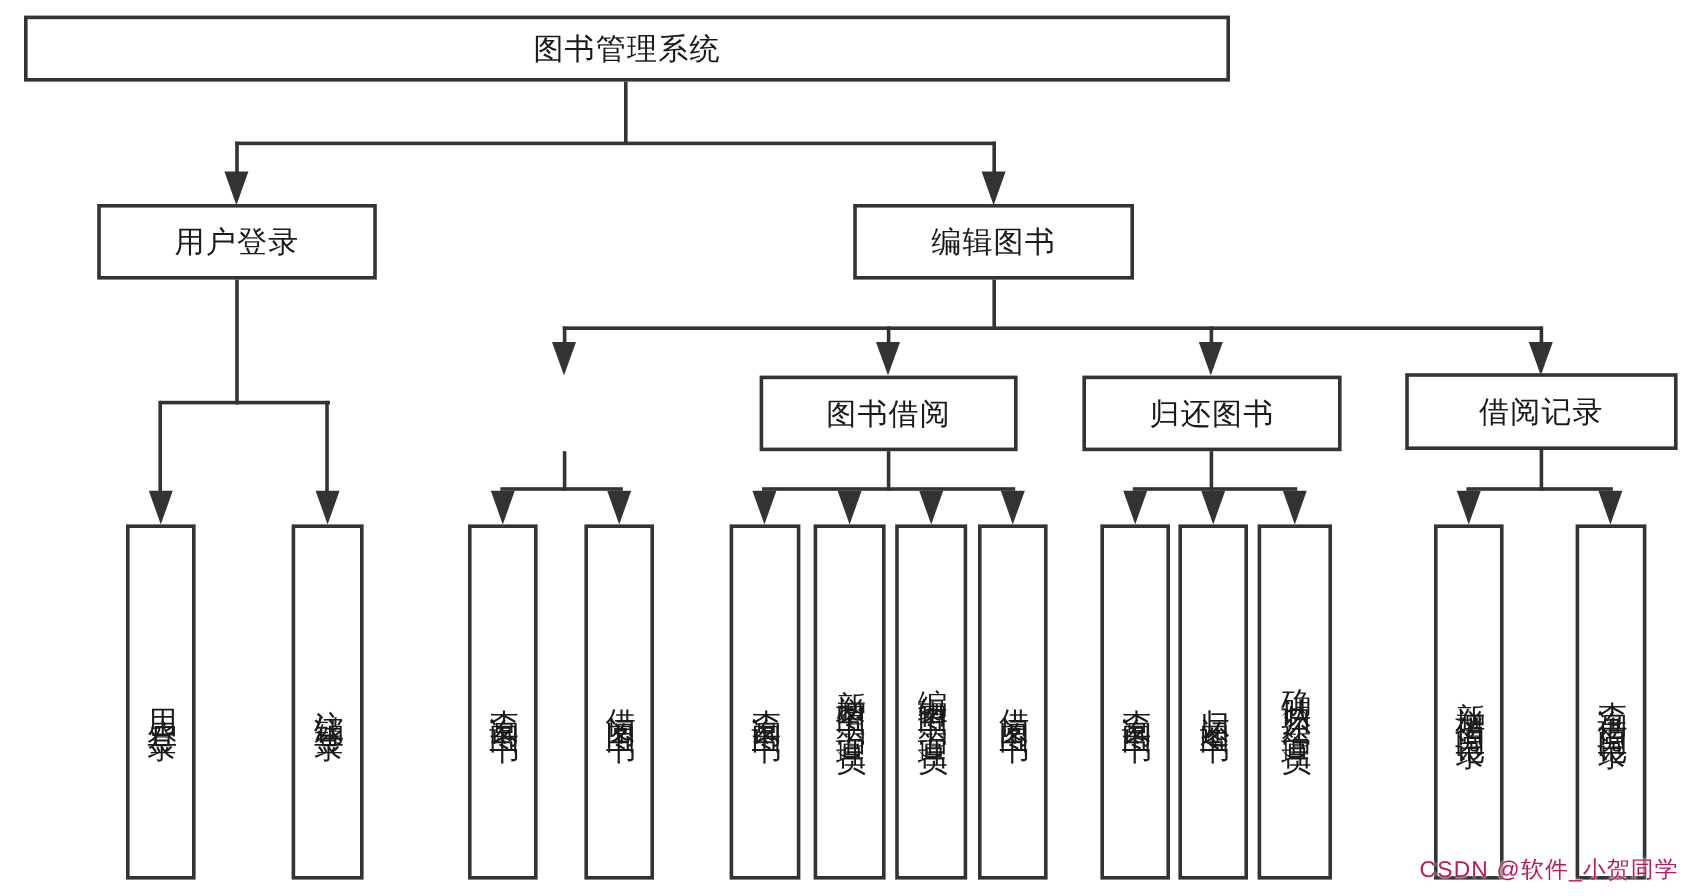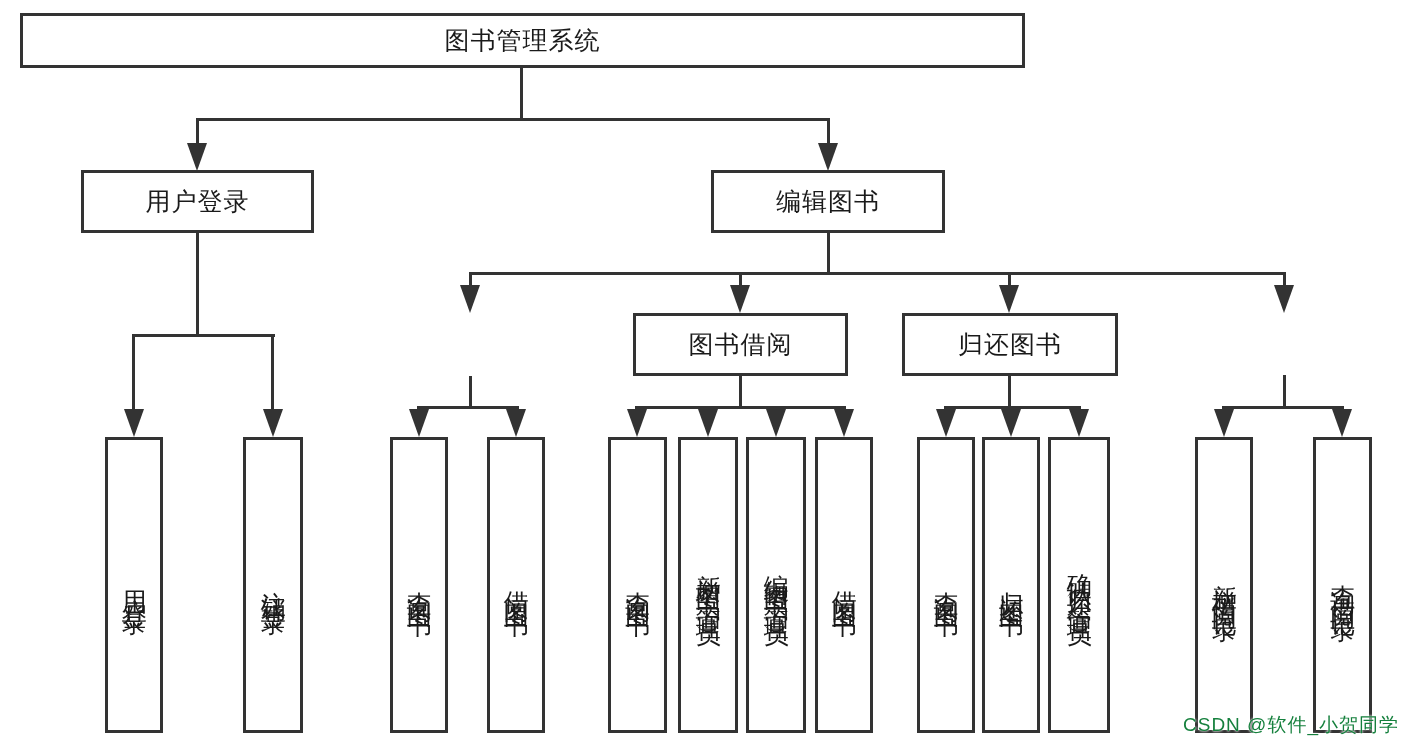--- a/index.html
+++ b/index.html
@@ -46,21 +46,21 @@
   .arrow{
     position:absolute;width:0;height:0;
     border-left:10px solid transparent;
     border-right:10px solid transparent;
     border-top:28px solid #333;
   }
   .watermark{
     position:absolute;
     left:1183px;top:712px;
     font-size:19px;
-    color:#15803d;
+    color:#be185d;
     letter-spacing:1px;
     text-shadow:0 0 3px #fff,0 0 2px #fff;
     z-index:10;
     white-space:nowrap;
   }
 </style>
 </head>
 <body>
 
 <div id="canvas">
@@ -99,20 +99,23 @@
   <div class="vline" style="left:1008px;top:272px;height:14px;"></div>
   <div class="arrow" style="left:999px;top:285px;"></div>
   <div class="vline" style="left:1283px;top:272px;height:14px;"></div>
   <div class="arrow" style="left:1274px;top:285px;"></div>
 
   <div class="box" style="left:633px;top:313px;width:215px;height:63px;align-items:center;">
     <span>图书借阅</span>
   </div>
   <div class="box" style="left:902px;top:313px;width:216px;height:63px;">
     <span>归还图书</span>
+  </div>
+  <div class="box" style="left:1171px;top:311px;width:227px;height:64px;">
+    <span>借阅记录</span>
   </div>
 
   <div class="vline" style="left:469px;top:376px;height:33px;"></div>
   <div class="vline" style="left:739px;top:376px;height:33px;"></div>
   <div class="vline" style="left:1008px;top:376px;height:33px;"></div>
   <div class="vline" style="left:1283px;top:375px;height:34px;"></div>
 
   <div class="hline" style="left:417px;top:406px;width:102px;"></div>
   <div class="hline" style="left:635px;top:406px;width:211px;"></div>
   <div class="hline" style="left:944px;top:406px;width:137px;"></div>

